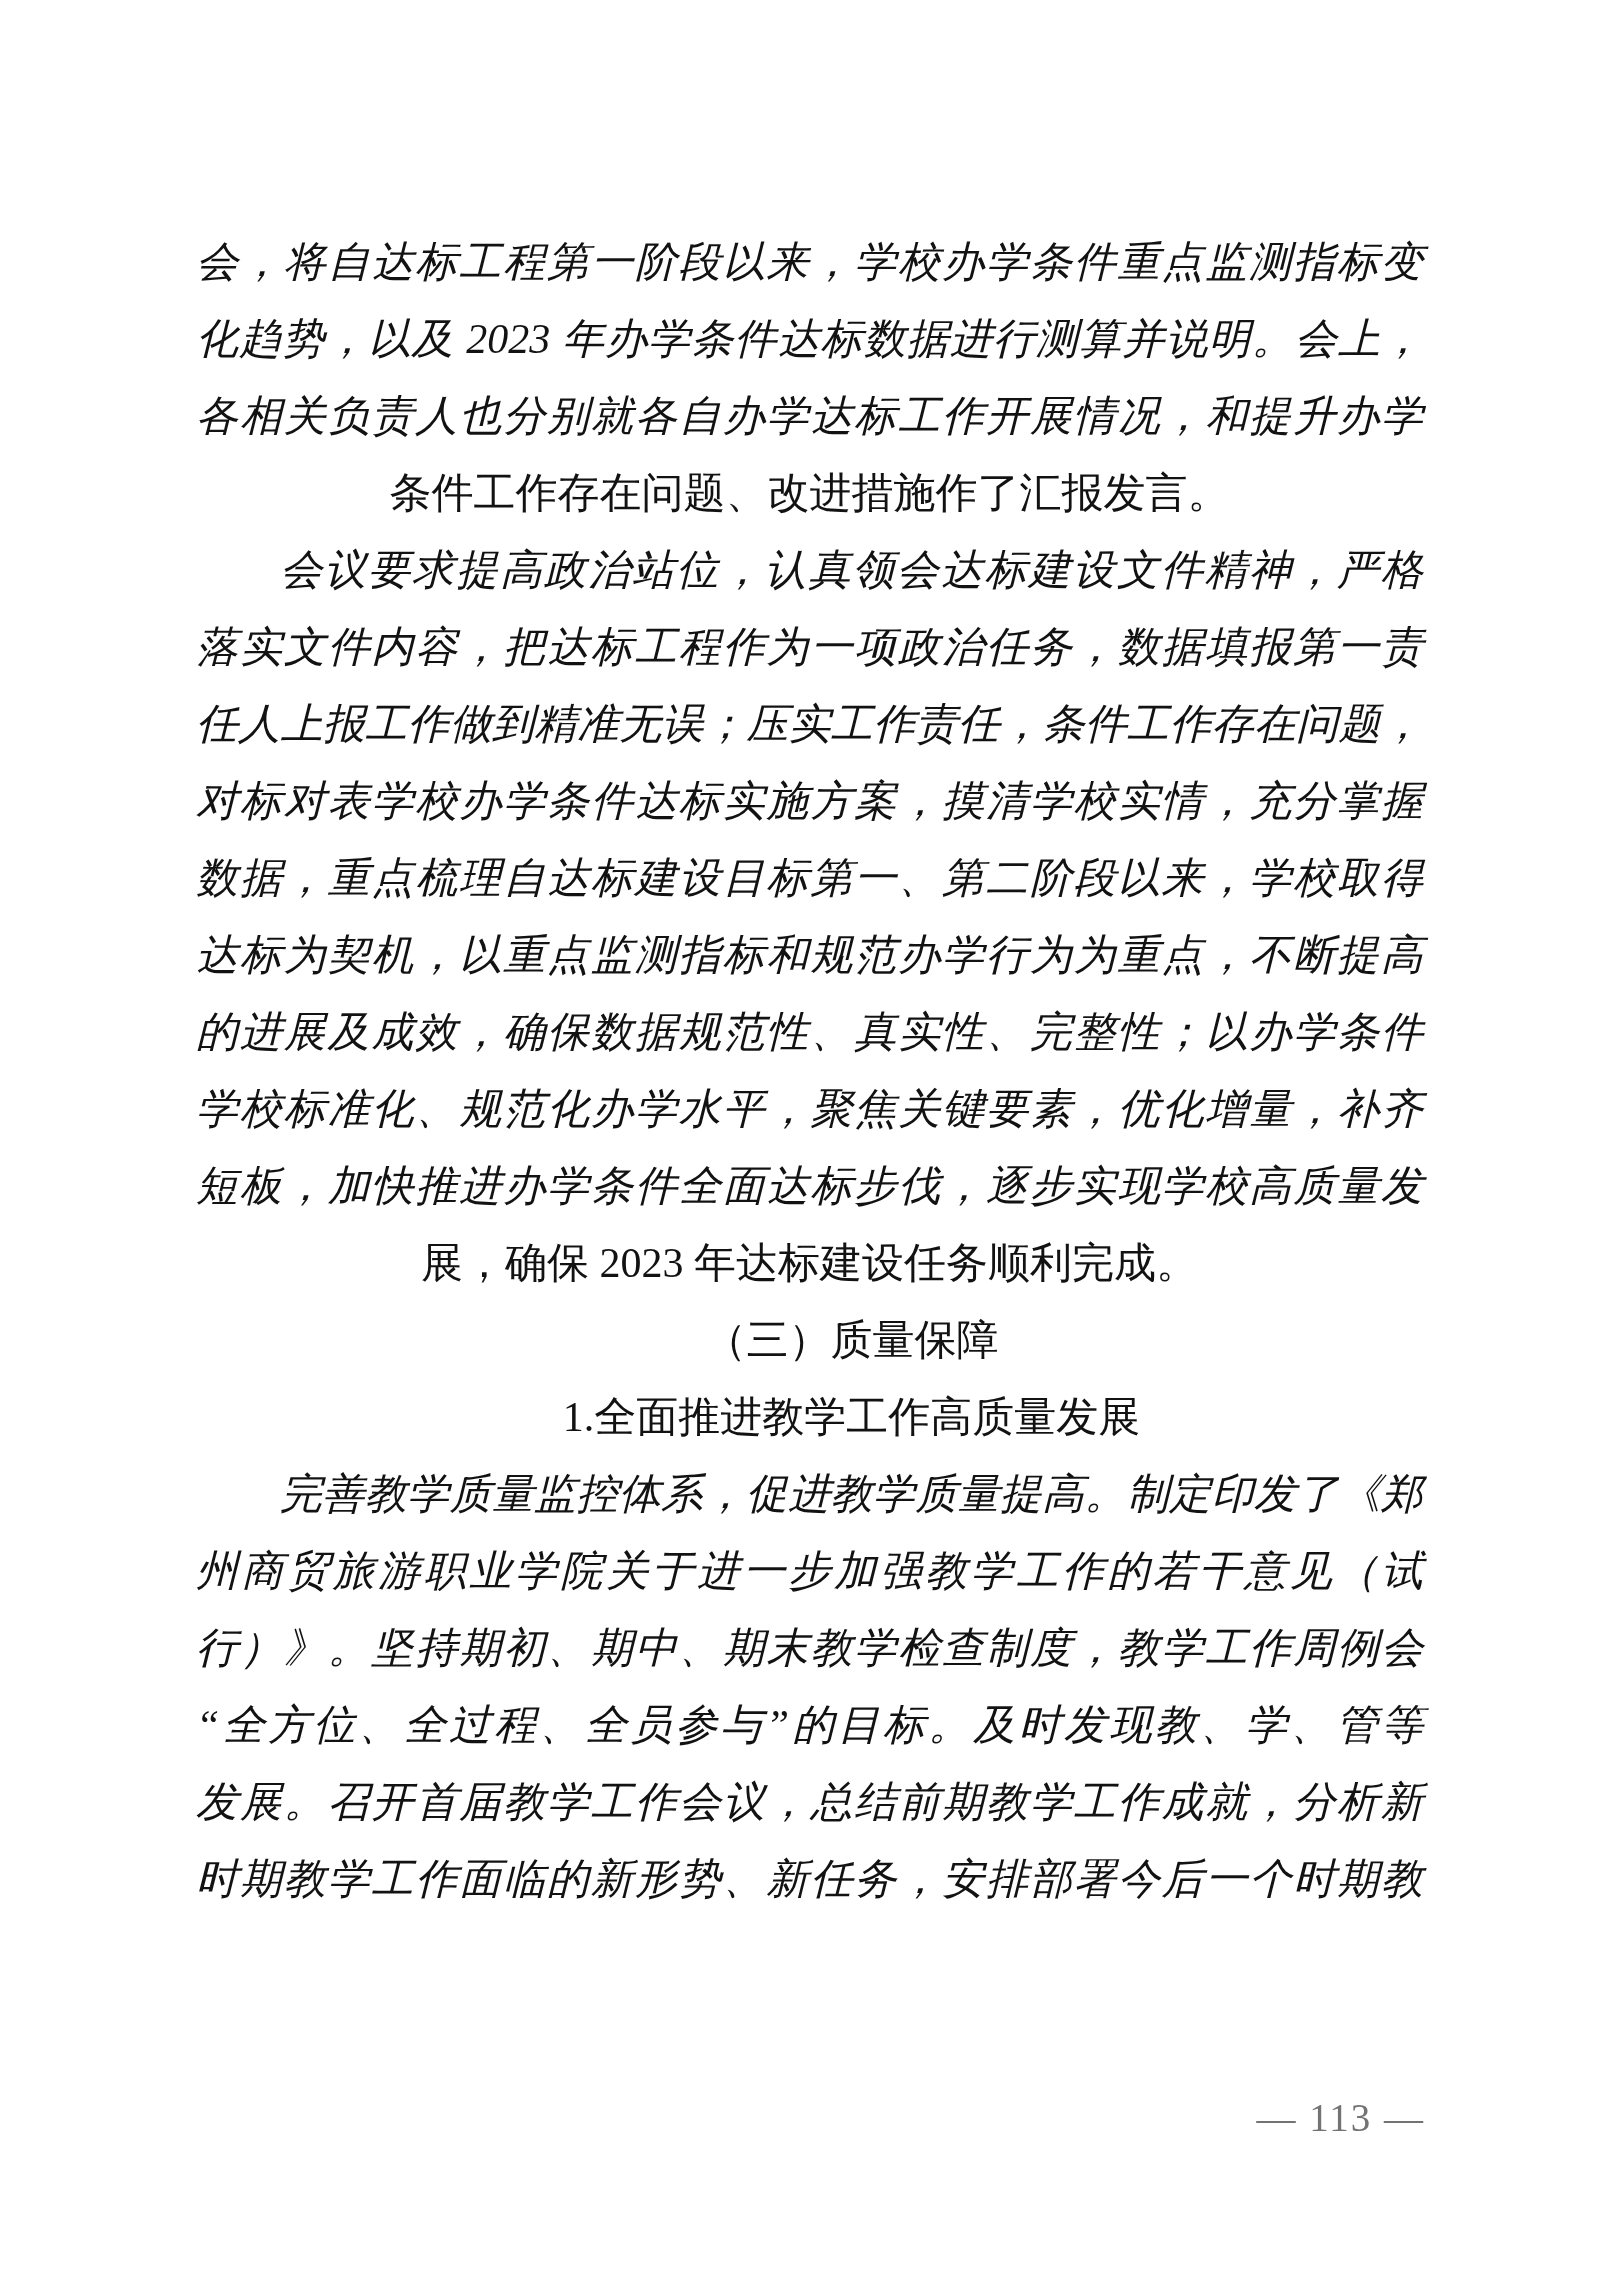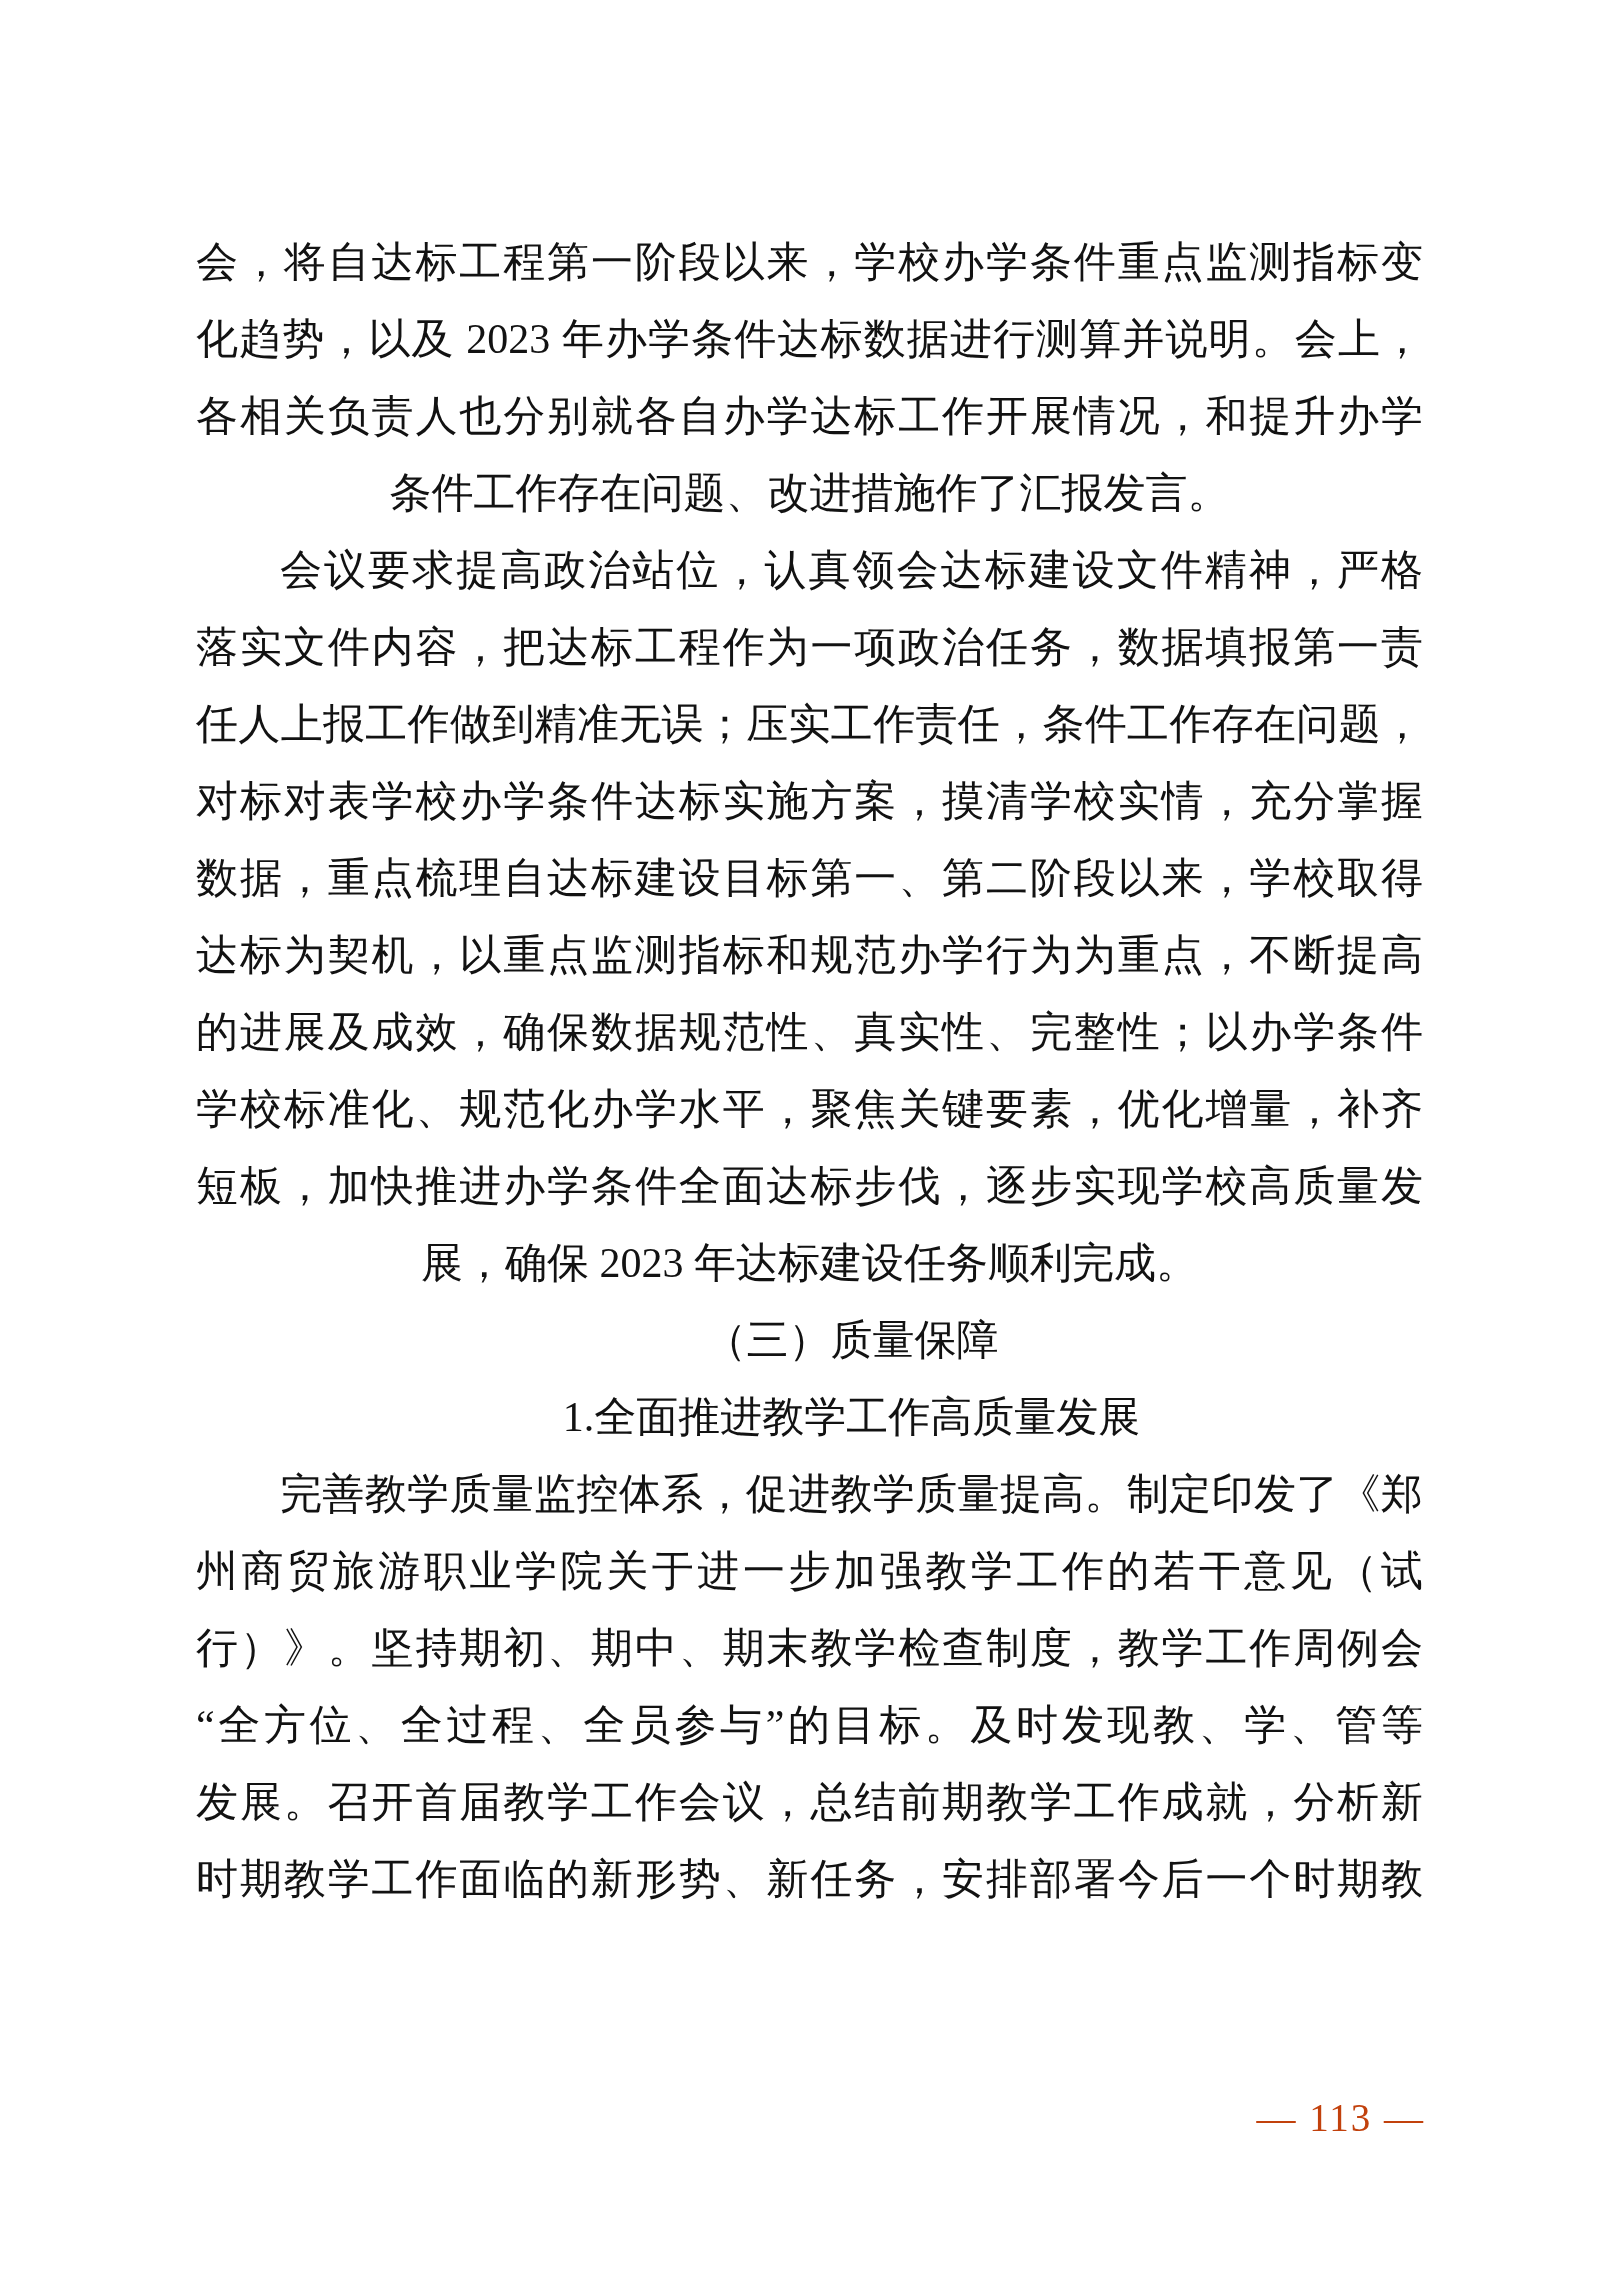--- a/index.html
+++ b/index.html
@@ -26,34 +26,35 @@
   }
   .line {
     height: 77px;
     text-align: center;
     word-break: keep-all;
     overflow: visible;
   }
   .line.fill {
     text-align: justify;
     text-align-last: justify;
+    font-style: italic;
   }
   .line.indent {
     text-indent: 84px;
   }
   .page-number {
     position: absolute;
     top: 2094px;
     right: 196px;
     width: 255px;
     font-size: 39px;
     line-height: 47px;
     text-align: right;
     letter-spacing: 2px;
-    color: #c2410c;
+    color: #737373;
   }
 </style>
 </head>
 <body>
 
 <div class="page">
   <div class="body-text">
       <div class="line fill">会，将自达标工程第一阶段以来，学校办学条件重点监测指标变</div>
       <div class="line fill">化趋势，以及 2023 年办学条件达标数据进行测算并说明。会上，</div>
       <div class="line fill">各相关负责人也分别就各自办学达标工作开展情况，和提升办学</div>

